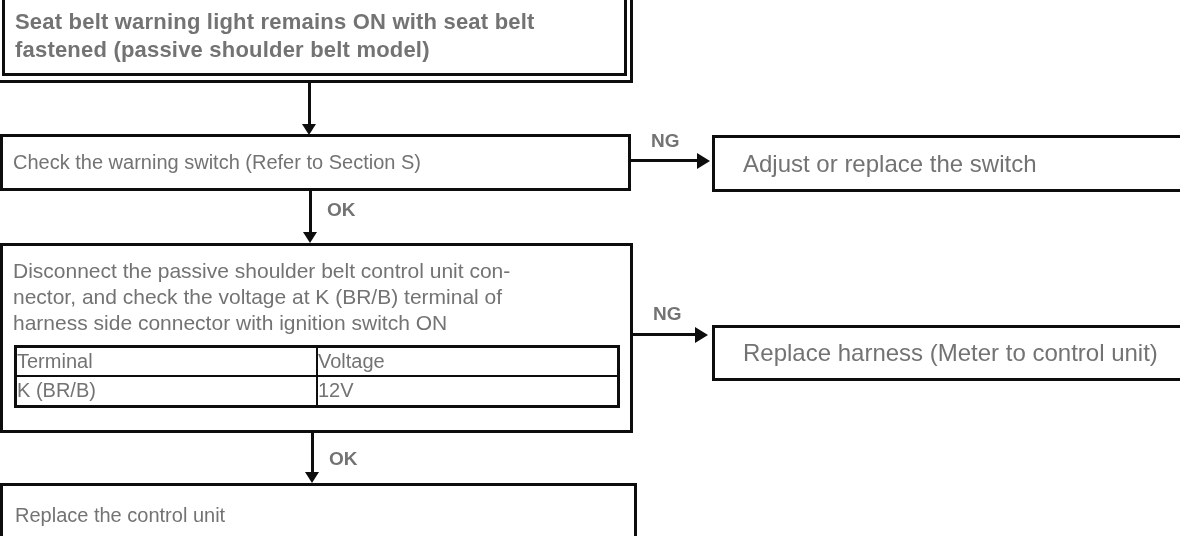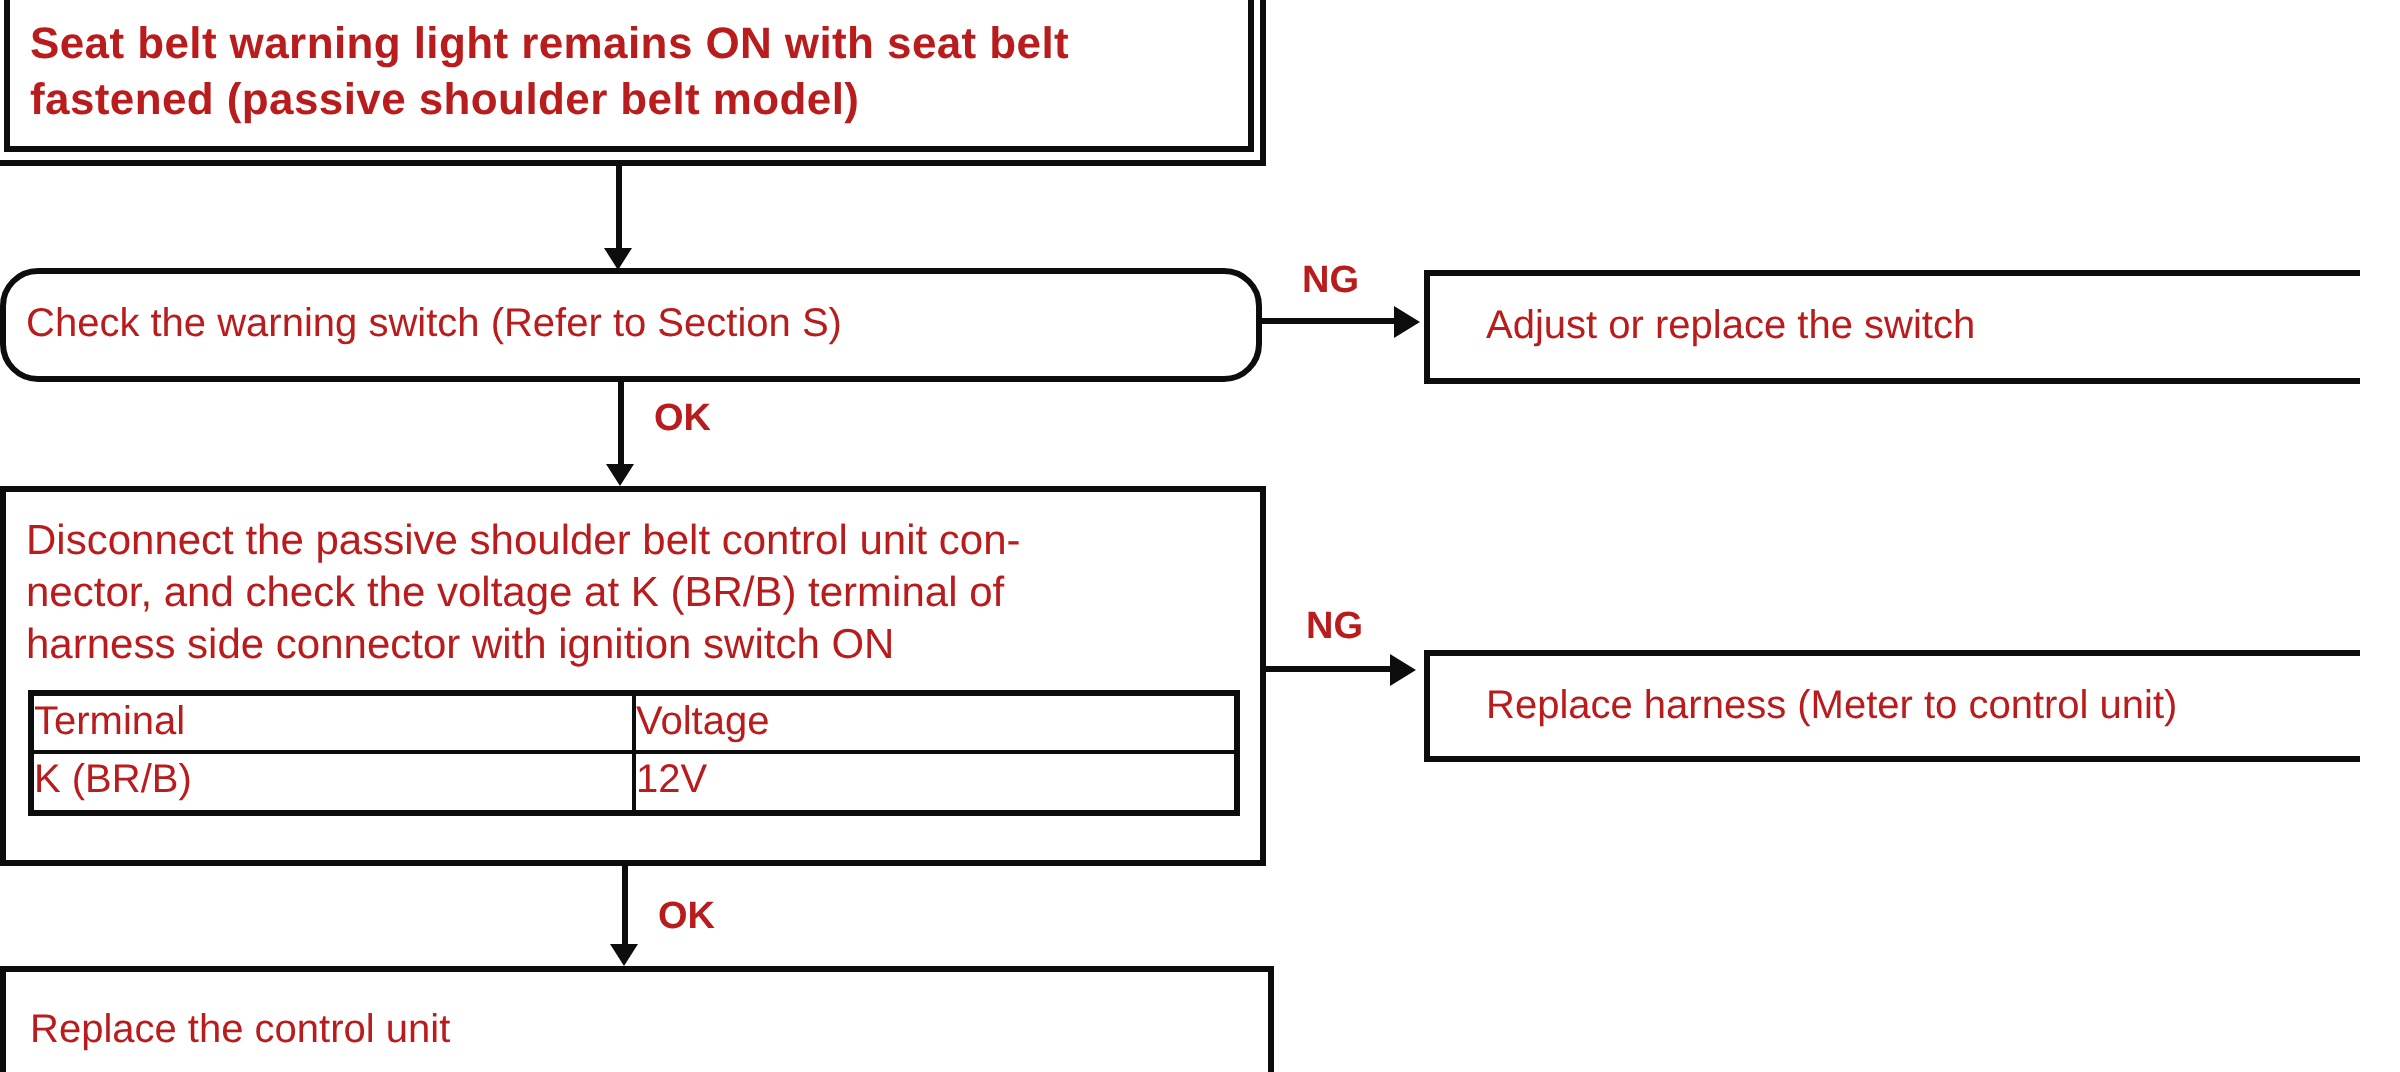--- a/index.html
+++ b/index.html
@@ -4,21 +4,21 @@
 <style>
   * { margin: 0; padding: 0; box-sizing: border-box; }
   html, body { background: #e8e8e8; }
   #stage {
     position: relative;
     width: 1200px;
     height: 536px;
     background: #ffffff;
     overflow: hidden;
     font-family: "Liberation Sans", "DejaVu Sans", sans-serif;
-    color: #b91c1c;
+    color: #737373;
   }
   .abs { position: absolute; }
 
   
   .start-outer {
     left: -10px; top: -26px; width: 643px; height: 109px;
     border: 3px solid #0d0d0d;
   }
   .start-inner {
     left: 2px; top: -15px; width: 625px; height: 91px;
@@ -34,21 +34,21 @@
     background: #ffffff;
     font-size: 20px;
   }
   .vcenter { display: flex; align-items: center; }
 
   
   .result-box {
     border: 3px solid #0d0d0d;
     border-right: none;
     background: #ffffff;
-    font-size: 20px;
+    font-size: 24px;
     display: flex; align-items: center;
     padding-left: 28px;
   }
 
   
   .hline { background: #0d0d0d; height: 3px; }
   .vline { background: #0d0d0d; width: 3px; }
   .head-down {
     width: 0; height: 0;
     border-left: 7px solid transparent;
@@ -90,21 +90,21 @@
 
   <div class="abs start-outer"></div>
   <div class="abs start-inner">
     <div>Seat belt warning light remains ON with seat belt</div>
     <div>fastened (passive shoulder belt model)</div>
   </div>
 
   <div class="abs vline" style="left:308px; top:83px; height:43px;"></div>
   <div class="abs head-down" style="left:302px; top:124px;"></div>
 
-  <div class="abs step-box vcenter" style="left:0; top:134px; width:631px; height:57px; padding-left:10px;border-radius:19px;">
+  <div class="abs step-box vcenter" style="left:0; top:134px; width:631px; height:57px; padding-left:10px;">
     <span>Check the warning switch (Refer to Section S)</span>
   </div>
 
   <div class="abs branch-label" style="left:651px; top:130px;">NG</div>
   <div class="abs hline" style="left:631px; top:159px; width:68px;"></div>
   <div class="abs head-right" style="left:697px; top:153px;"></div>
   <div class="abs result-box" style="left:712px; top:135px; width:468px; height:57px;">
     <span>Adjust or replace the switch</span>
   </div>
 

